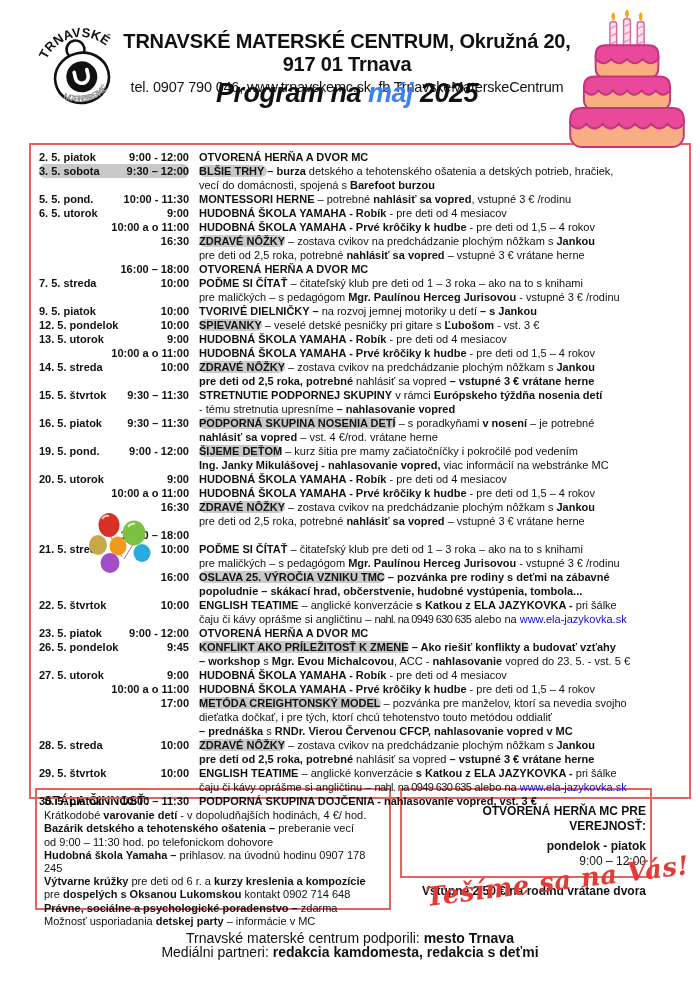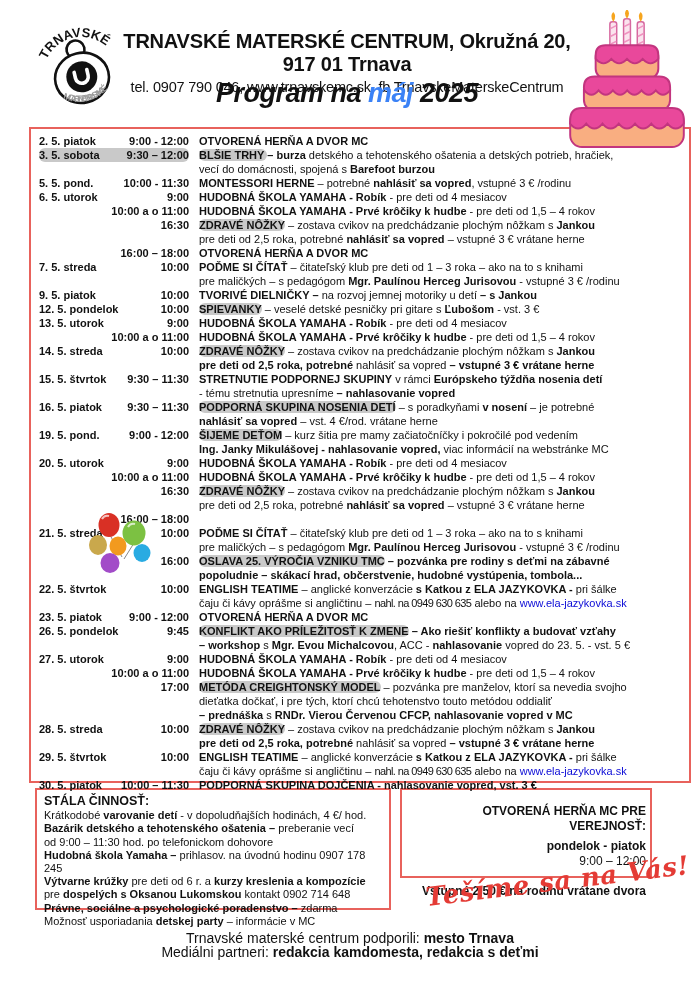--- a/index.html
+++ b/index.html
@@ -10,21 +10,21 @@
   
   .logo{position:absolute;left:30px;top:18px;width:100px;height:102px;transform:rotate(-13deg);}
   .header-text{position:absolute;left:112px;top:30px;width:470px;text-align:center;}
   .header-line1{font-size:20px;font-weight:bold;letter-spacing:-0.2px;}
   .header-line2{font-size:14.5px;margin-top:3px;letter-spacing:-0.2px;}
   .page-title{position:absolute;left:112px;top:78px;width:470px;text-align:center;
     font-size:27px;font-weight:bold;font-style:italic;letter-spacing:-0.5px;}
   .page-title .month{color:#3b82f6;}
   .cake{position:absolute;right:4px;top:10px;width:138px;height:142px;z-index:5;}
   
-  .main-box{position:absolute;left:29px;top:127px;width:662px;height:656px;
+  .main-box{position:absolute;left:29px;top:143px;width:662px;height:656px;
     box-sizing:border-box;border:2px solid #e8625c;padding:5px 6px 4px 8px;z-index:2;background:#fff0;}
   .row{display:flex;font-size:11px;line-height:14px;}
   .dt{width:150px;flex:none;display:flex;justify-content:space-between;font-weight:bold;white-space:nowrap;align-self:flex-start;}
   .desc{flex:1;padding-left:10px;}
   .b{font-weight:bold;}
   .hl{background:#c9c9c9;border-radius:6px;}
   .link{color:#0b0bd6;}
   .narrow{letter-spacing:-0.6px;}
   .balloons{position:absolute;left:88px;top:511px;width:78px;height:66px;z-index:3;pointer-events:none;}
   

